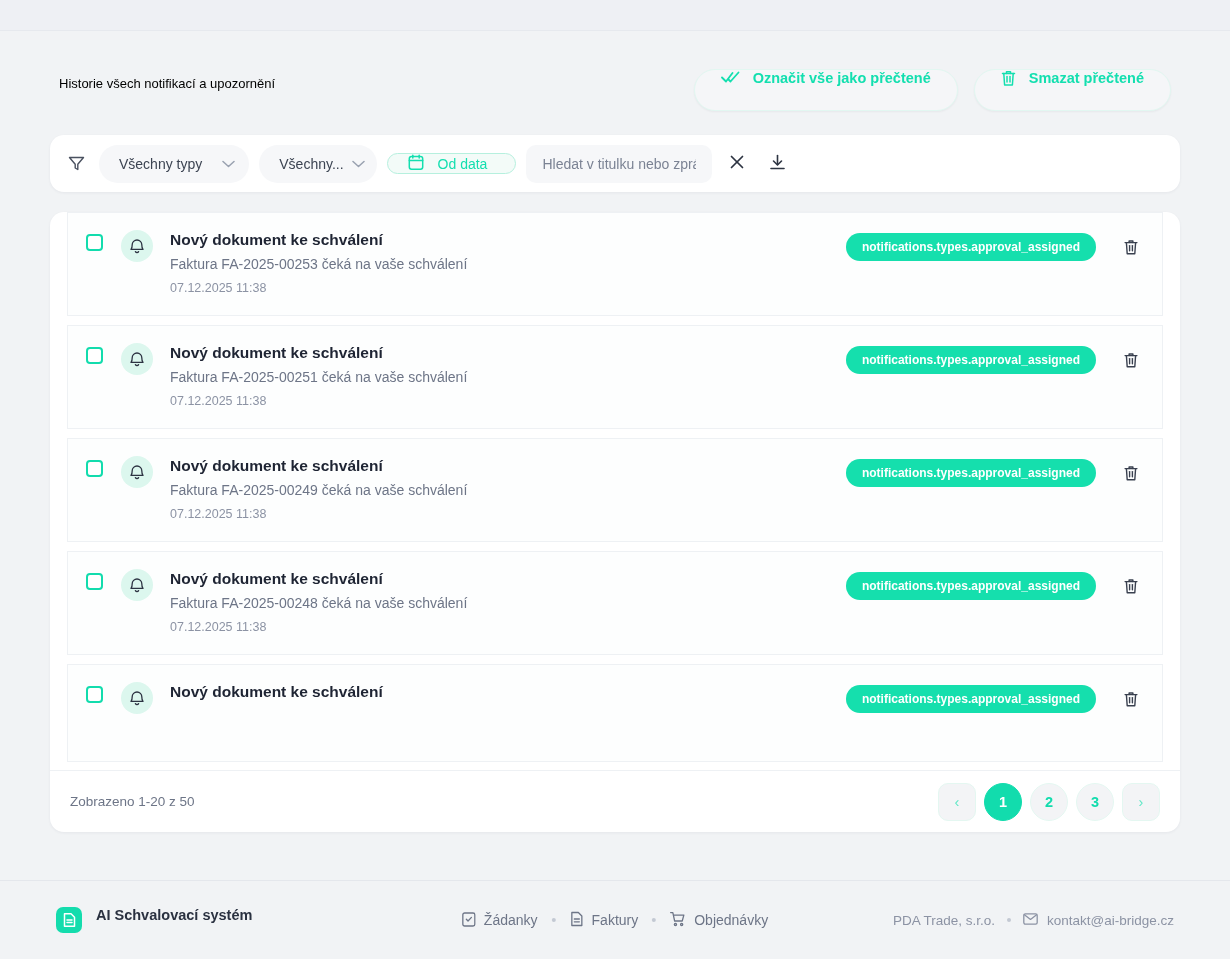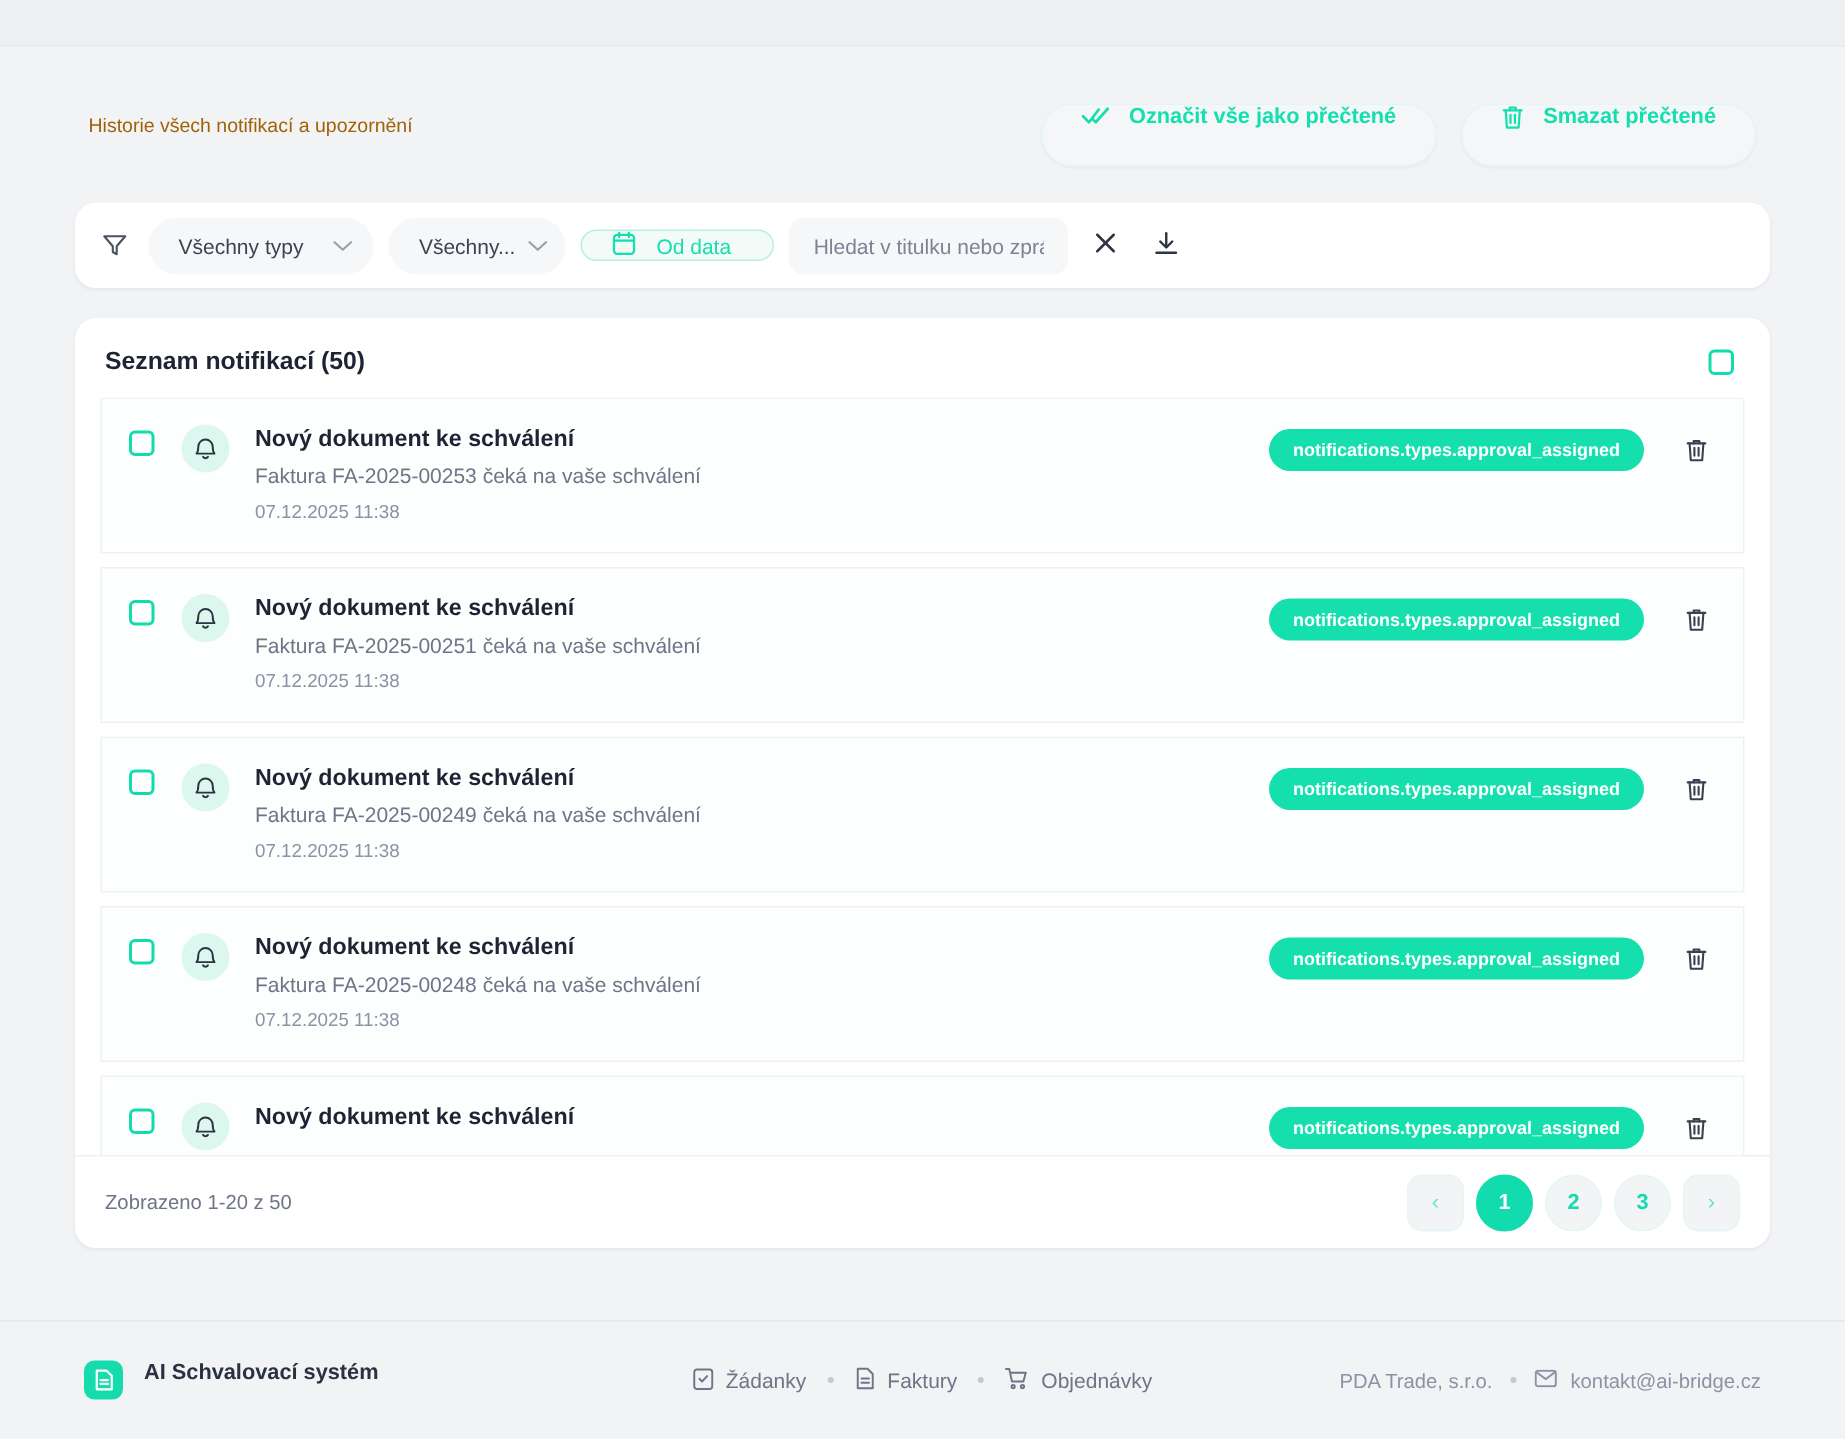--- a/index.html
+++ b/index.html
@@ -29,21 +29,21 @@
   .page-head {
     display: flex; align-items: flex-start; justify-content: space-between;
     padding: 38px 9px 0 9px;
   }
   .title-wrap { padding-top: 2px; }
   .page-title {
     font-size: 21px; font-weight: bold; color: #1e2433; letter-spacing: -0.2px;
     line-height: 26px;
   }
   .page-sub {
-    font-size: 13px; color: #a16207; margin-top: 4px; line-height: 17px;
+    font-size: 13px; color: #000000; margin-top: 4px; line-height: 17px;
   }
   .head-actions { display: flex; gap: 16px; align-items: center; }
   .pill-btn {
     display: inline-flex; align-items: flex-start; gap: 13px;
     height: 42px; padding: 0 26px;
     border-radius: 21px;
     background: #f5f6f8;
     border: 1px solid #e2f7f1;
     color: #13dfaf; font-size: 14.5px; font-weight: bold;
     cursor: pointer; white-space: nowrap;
@@ -296,24 +296,20 @@
           <svg width="17" height="17" viewBox="0 0 17 17" fill="none" stroke="currentColor" stroke-width="1.6" stroke-linecap="round" stroke-linejoin="round">
             <path d="M8.5 1.5 V10.5"></path>
               <path d="M4.5 7 L8.5 11 L12.5 7"></path>
               <path d="M2 14.5 H15"></path>
           </svg>
         </span>
       </button>
     </div>
 
     <div class="list-card">
-      <div class="list-head">
-        <div class="list-title">Seznam notifikací (50)</div>
-        <div class="cb"></div>
-      </div>
 
       <div class="list-scroll">
         <div id="rows-container">
             <div class="row">
               <div class="cb row-cb"></div>
               <div class="bell">
                 <svg width="16" height="17" viewBox="0 0 16 17" fill="none" stroke="currentColor" stroke-width="1.3" stroke-linecap="round" stroke-linejoin="round">
                   <path d="M3.2 6.8 a4.8 4.8 0 0 1 9.6 0 c0 3.2 1.2 4.6 1.2 4.6 H2 s1.2-1.4 1.2-4.6 Z"></path>
                   <path d="M6.4 13.6 a1.9 1.9 0 0 0 3.2 0"></path>
                 </svg>

